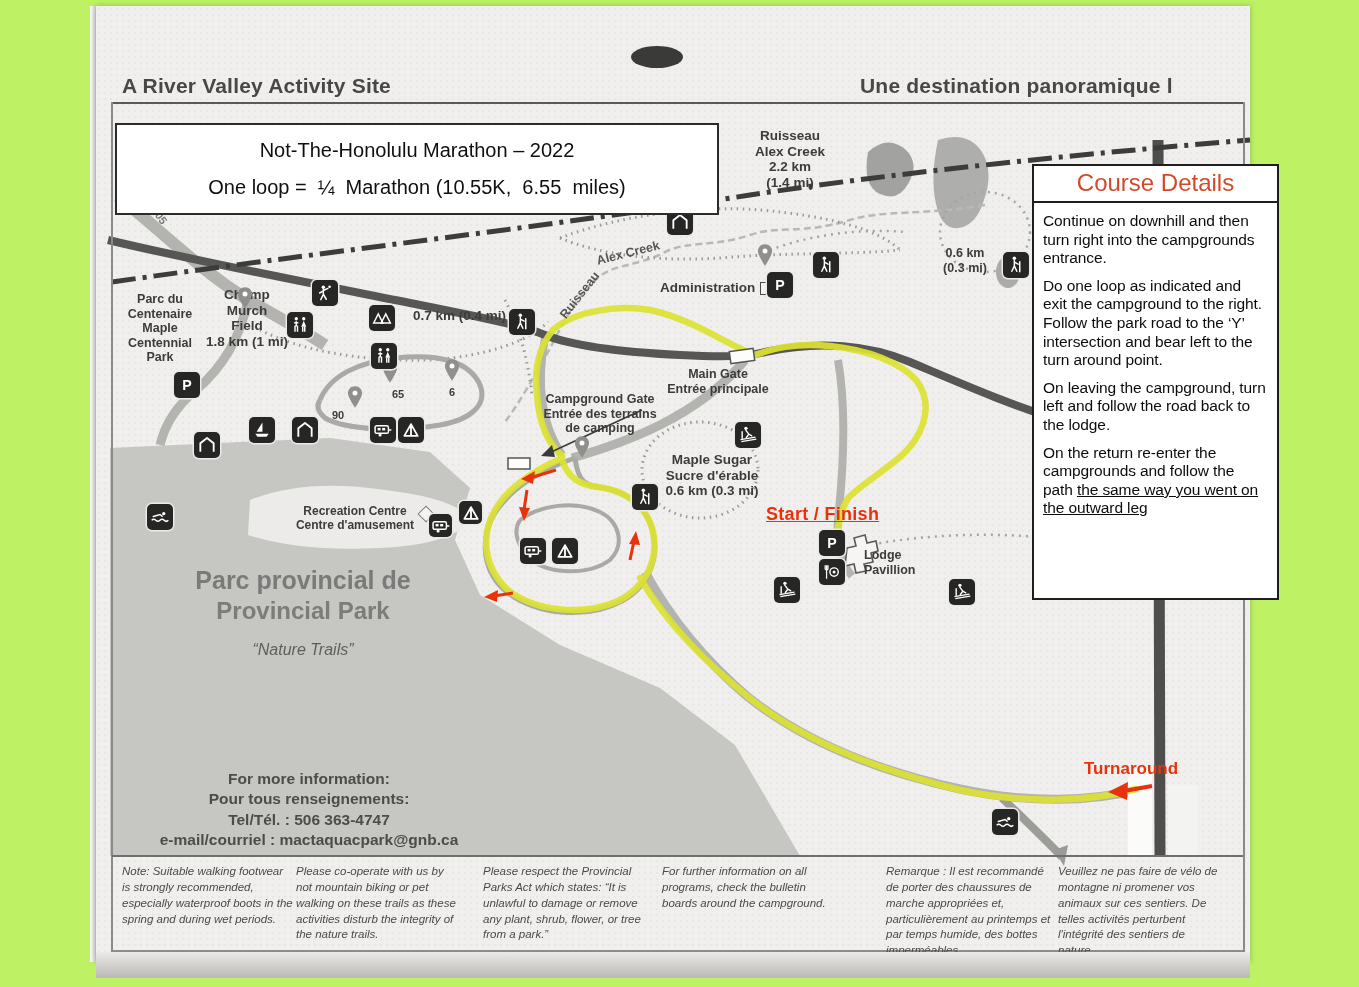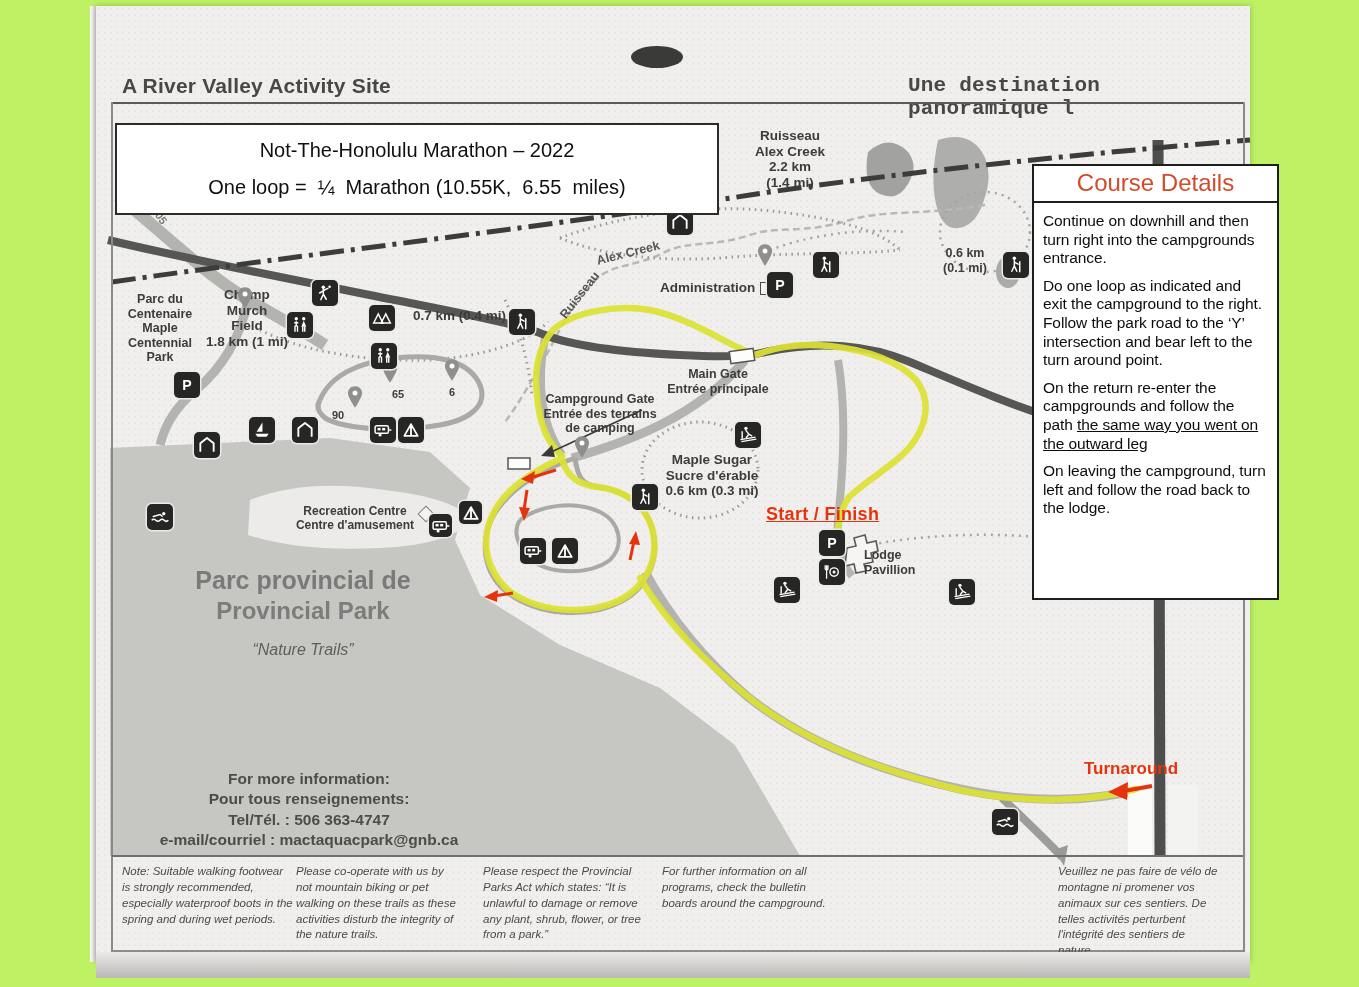--- a/index.html
+++ b/index.html
@@ -204,21 +204,21 @@
       <line x1="630" y1="560" x2="634" y2="541"></line>
         <polygon points="629,544 640,545 636,531" stroke="none"></polygon>
       <line x1="1152" y1="786" x2="1124" y2="791" stroke-width="4"></line>
         <polygon points="1128,782 1127,800 1108,792" stroke="none"></polygon>
     </g>
 
     <ellipse cx="122" cy="972" rx="18" ry="6" fill="#5a5a58" opacity=".5"></ellipse>
   </svg>
 
   <div class="hdr" style="left:122px;">A River Valley Activity Site</div>
-  <div class="hdr" style="left:908px;width:345px;overflow:hidden;font-family:Liberation Mono, monospace;">Une destination panoramique l</div>
+  <div class="hdr" style="left:860px;width:345px;overflow:hidden;">Une destination panoramique l</div>
   <div class="hdr-rule"></div>
   <div class="frame-l"></div>
   <div class="frame-r"></div>
   <div class="rule-bottom"></div>
   <div class="rule-bottom2"></div>
 
   <div class="lbl" style="left:140px;top:204px;font-size:11px;color:#7a7a78;transform:rotate(55deg);">te 105</div>
 
   <div class="lbl md" style="left:790px;top:128px;">
     <div>Ruisseau</div>
@@ -245,21 +245,21 @@
   <div class="lbl md left" style="left:413px;top:308px;">0.7 km (0.4 mi)</div>
   <div class="lbl sm left" style="left:596px;top:246px;transform:rotate(-14deg);color:#565654;">Alex Creek</div>
   <div class="lbl sm left" style="left:552px;top:288px;transform:rotate(-52deg);color:#565654;">Ruisseau</div>
 
   <div class="lbl md left" style="left:660px;top:280px;">
     <span>Administration</span><span class="gate-square"></span>
   </div>
 
   <div class="lbl sm" style="left:965px;top:246px;">
     <div>0.6 km</div>
-      <div>(0.1 mi)</div>
+      <div>(0.3 mi)</div>
   </div>
 
   <div class="lbl sm" style="left:718px;top:367px;">
     <div>Main Gate</div>
       <div>Entrée principale</div>
   </div>
 
   <div class="lbl sm" style="left:600px;top:392px;">
     <div>Campground Gate</div>
       <div>Entrée des terrains</div>
@@ -455,29 +455,30 @@
     <div>For more information:</div>
     <div>Pour tous renseignements:</div>
     <div>Tel/Tél. : 506 363-4747</div>
     <div>e-mail/courriel : mactaquacpark@gnb.ca</div>
   </div>
 
   <div class="fn" style="left:122px;width:172px;">Note: Suitable walking footwear is strongly recommended, especially waterproof boots in the spring and during wet periods.</div>
   <div class="fn" style="left:296px;width:162px;">Please co-operate with us by not mountain biking or pet walking on these trails as these activities disturb the integrity of the nature trails.</div>
   <div class="fn" style="left:483px;width:172px;">Please respect the Provincial Parks Act which states: “It is unlawful to damage or remove any plant, shrub, flower, or tree from a park.”</div>
   <div class="fn" style="left:662px;width:172px;">For further information on all programs, check the bulletin boards around the campground.</div>
+  <div class="fn" style="left:886px;width:166px;">Remarque : Il est recommandé de porter des chaussures de marche appropriées et, particulièrement au printemps et par temps humide, des bottes imperméables.</div>
   <div class="fn" style="left:1058px;width:162px;">Veuillez ne pas faire de vélo de montagne ni promener vos animaux sur ces sentiers. De telles activités perturbent l'intégrité des sentiers de nature.</div>
 
   <div class="title-box">
     <div class="l1">Not-The-Honolulu Marathon – 2022</div>
     <div class="l2">One loop =  ¼  Marathon (10.55K,  6.55  miles)</div>
   </div>
 
   <div class="course-box">
     <div class="course-title">Course Details</div>
     <p>Continue on downhill and then turn right into the campgrounds entrance.</p>
     <p>Do one loop as indicated and exit the campground to the right. Follow the park road to the ‘Y’ intersection and bear left to the turn around point.</p>
+    <p>On leaving the campground, turn left and follow the road back to the lodge.</p>
     <p><span>On the return re-enter the campgrounds and follow the path </span><span class="ul">the same way you went on the outward leg</span></p>
-    <p>On leaving the campground, turn left and follow the road back to the lodge.</p>
   </div>
 
   <div class="bottom-blur"></div>
 </div>
 
 </body></html>

